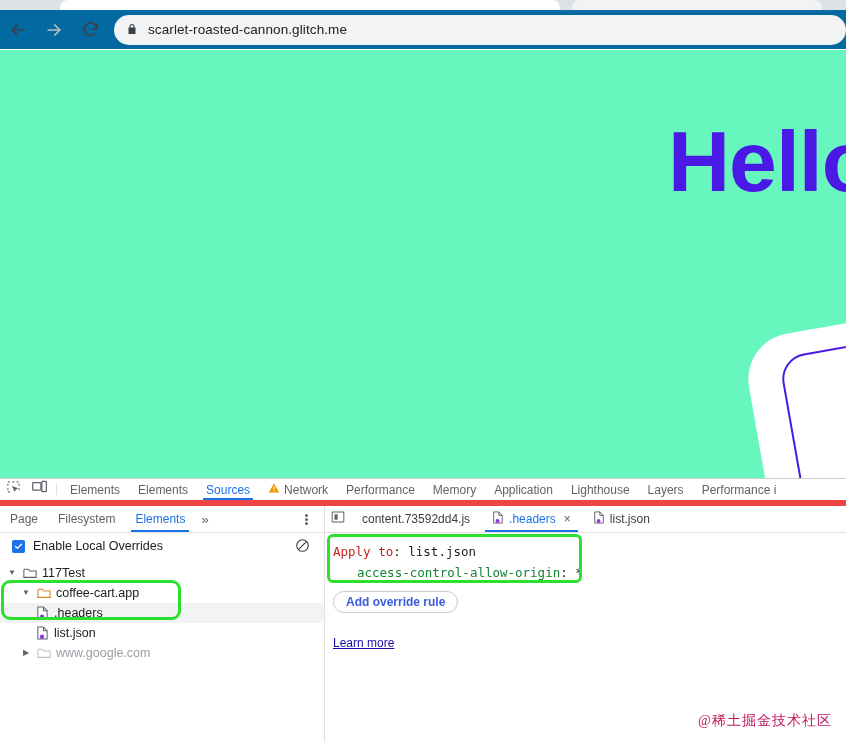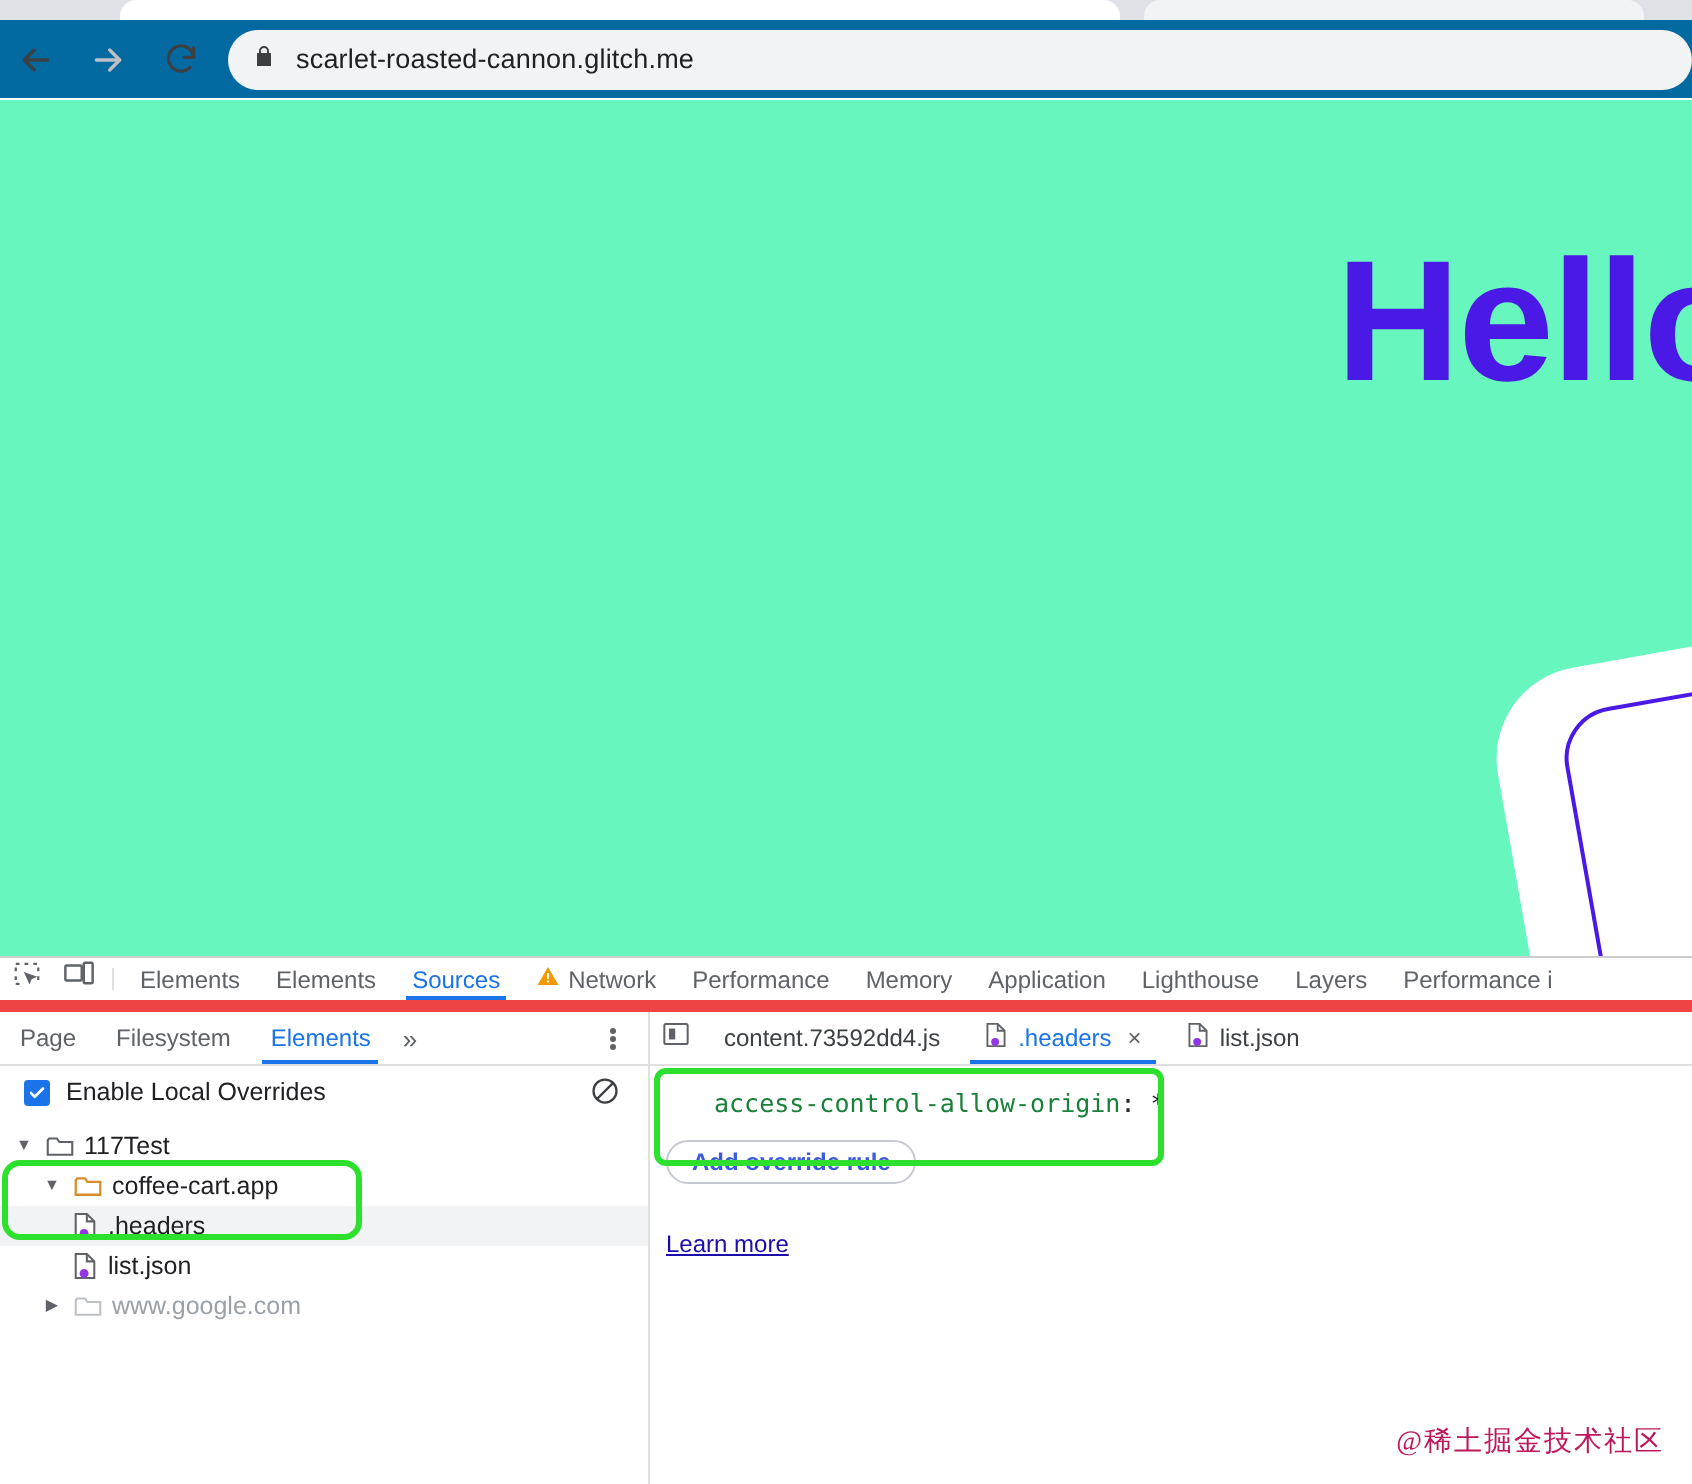--- a/index.html
+++ b/index.html
@@ -445,20 +445,21 @@
                 </svg>
             </span>
             <span>list.json</span>
           </div>
         </div>
 
         <div class="edit-body">
           <div class="greenbox2"></div>
 
           <div class="hdr-block">
+            <div><span class="k">Apply to</span><span class="v">:</span> <span class="v">list.json</span></div>
             <div class="hdr-line2"><span class="nm">access-control-allow-origin</span><span class="v">:</span> <span class="v">*</span></div>
           </div>
 
           <div class="add-btn">
             <span>Add override rule</span>
           </div>
 
           <a class="learn" href="#">Learn more</a>
         </div>
       </div>

